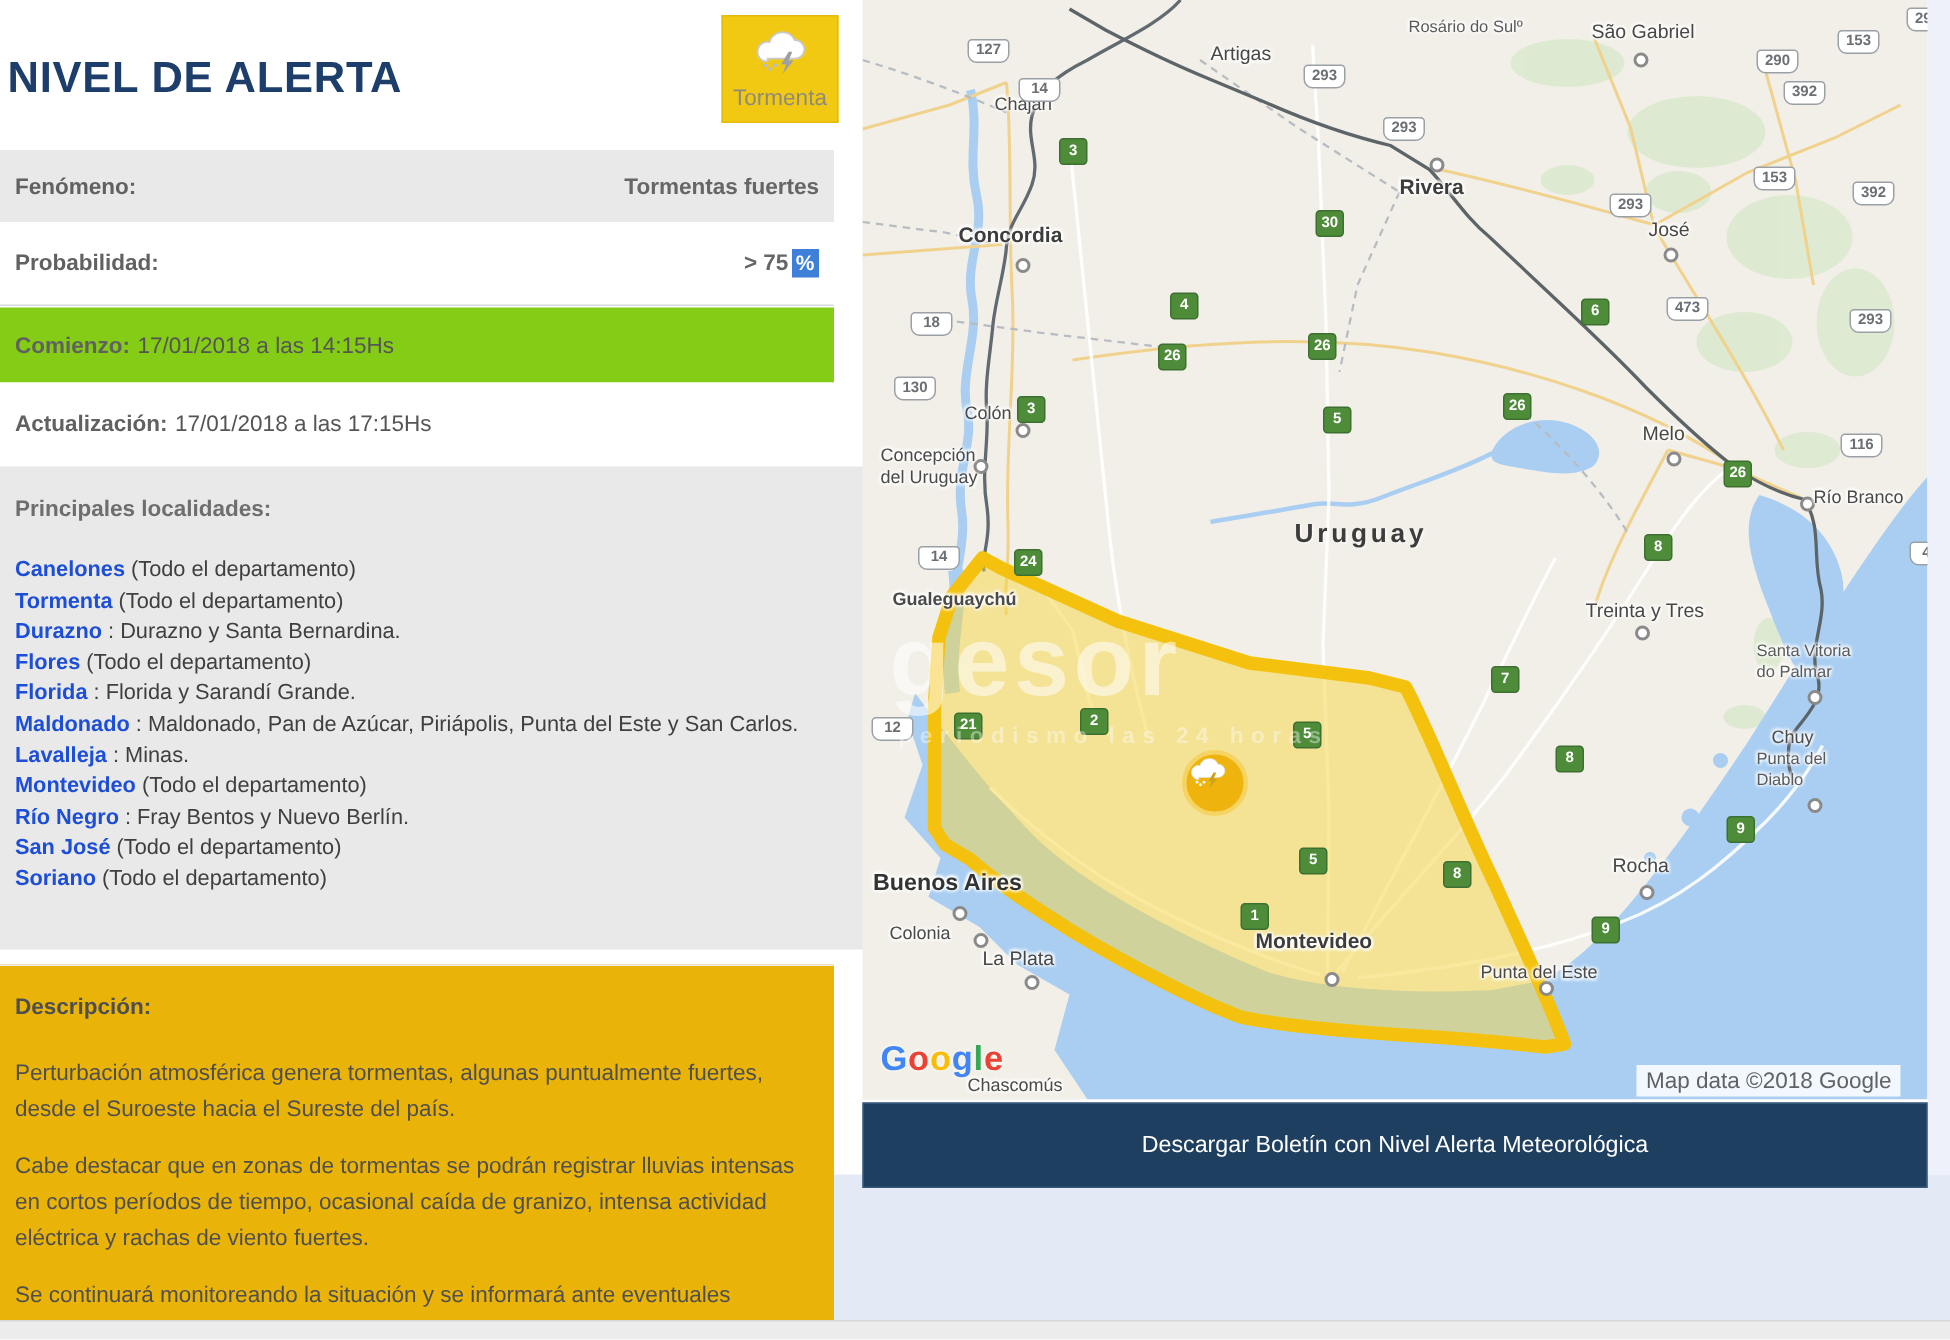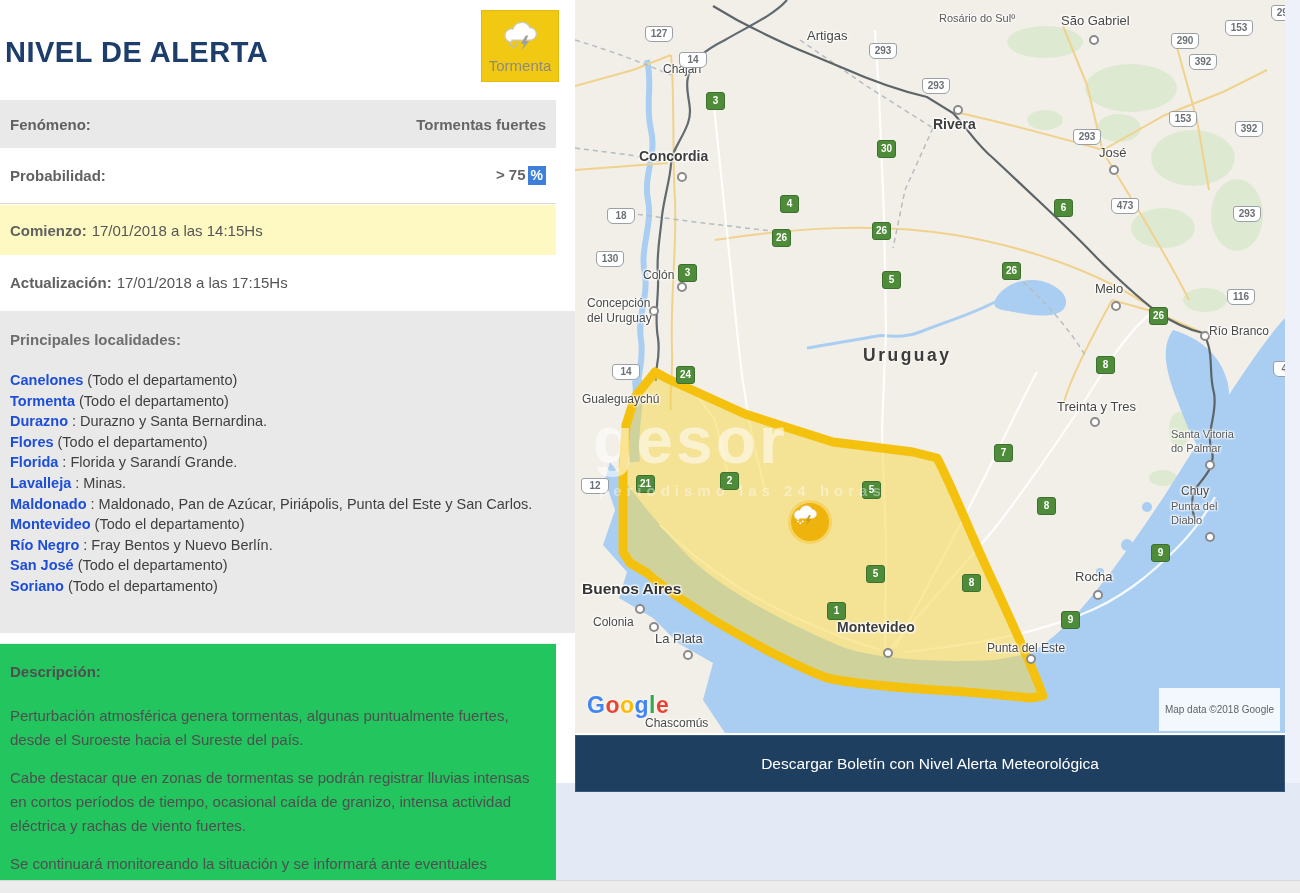--- a/index.html
+++ b/index.html
@@ -18,34 +18,34 @@
     border:1px solid #e3bb0c;box-sizing:border-box;display:flex;flex-direction:column;
     align-items:center;justify-content:center;z-index:5;
   }
   .badge-label{font-size:15px;color:#8f8a7c;margin-top:1px;}
   .row{position:absolute;left:0;width:556px;box-sizing:border-box;padding:0 10px;
        display:flex;align-items:center;font-size:15px;color:#5d5d5d;}
   .row .lbl{font-weight:700;color:#616161;}
   .row .val{margin-left:auto;font-weight:700;color:#666;}
   .row-fen{top:100px;height:48px;background:#e9e9e9;}
   .row-prob{top:148px;height:56px;background:#fff;border-bottom:1px solid #d9d9d9;}
-  .row-com{top:205px;height:50px;background:#fef9c3;}
+  .row-com{top:205px;height:50px;background:#84cc16;}
   .row-act{top:255px;height:54px;background:#fff;}
   .unit-box{display:inline-block;background:#3d7fd9;color:#fff;font-weight:700;
     font-size:14px;line-height:19px;height:19px;padding:0 3px;margin-left:2px;}
   .inline-val{font-weight:400;color:#555;margin-left:5px;}
   .block-loc{
     position:absolute;left:0;top:311px;width:644px;height:322px;background:#e9e9e9;
     box-sizing:border-box;padding:20px 10px 0 10px;
   }
   .block-heading{font-size:15px;font-weight:700;color:#6e6e6e;margin:0 0 22px 0;}
   .loc-item{font-size:14.5px;line-height:20.6px;color:#3f3f3f;}
   .loc-item b{color:#1d4ed8;}
   .block-desc{
-    position:absolute;left:0;top:643px;width:556px;height:237px;background:#22c55e;
+    position:absolute;left:0;top:643px;width:556px;height:237px;background:#eab308;
     box-sizing:border-box;padding:16px 10px 0 10px;border-top:1px solid #ececec;
   }
   .block-desc .block-heading{margin-bottom:20px;}
   .block-desc p{font-size:15px;line-height:24px;color:#4f4f4f;margin:0 0 14px 0;}
   
   .circle-wm{position:absolute;left:496px;top:382px;width:116px;height:116px;
     border:15px solid rgba(205,205,205,.30);border-radius:50%;z-index:2;}
   
   .map{position:absolute;left:575px;top:0;width:710px;height:733px;overflow:hidden;z-index:5;background:#f2efe8;}
   .map svg{position:absolute;left:0;top:0;}
@@ -68,22 +68,22 @@
     border-radius:3px;color:#fff;font-size:10px;font-weight:700;text-align:center;line-height:16px;z-index:6;}
   .alert-marker{position:absolute;left:213px;top:500px;width:44px;height:44px;border-radius:50%;
     background:#efb30d;border:3px solid #f6d464;box-sizing:border-box;display:flex;align-items:center;
     justify-content:center;z-index:7;}
   .wm-text{position:absolute;left:18px;top:402px;font-size:66px;font-weight:700;
     color:rgba(255,255,255,.55);letter-spacing:3px;z-index:7;}
   .wm-tag{position:absolute;left:24px;top:482px;font-size:15px;font-weight:700;
     color:rgba(255,255,255,.40);letter-spacing:5px;z-index:7;}
   .glogo{position:absolute;left:12px;top:692px;font-size:23px;font-weight:700;letter-spacing:.5px;
     z-index:8;text-shadow:0 0 3px #fff;}
-  .map-attr{position:absolute;right:5px;bottom:2px;background:rgba(255,255,255,.85);
-    font-size:10px;color:#5f6368;padding:16px 6px;z-index:8;}
+  .map-attr{position:absolute;right:18px;bottom:2px;background:rgba(255,255,255,.85);
+    font-size:15px;color:#5f6368;padding:2px 6px;z-index:8;}
   
   .dl-bar{position:absolute;left:575px;top:735px;width:710px;height:57px;background:#1e3f5f;
     border:1px solid #35587a;box-sizing:border-box;display:flex;align-items:center;justify-content:center;
     color:#fff;font-size:15.5px;z-index:5;cursor:pointer;}
   .right-strip{position:absolute;left:1285px;top:0;width:15px;height:783px;background:#eef1f9;z-index:1;}
   .right-lower{position:absolute;left:556px;top:783px;width:744px;height:97px;background:#e3e9f5;z-index:1;}
   .footer-strip{position:absolute;left:0;top:880px;width:1300px;height:13px;background:#ececec;
     border-top:1px solid #d8d8d8;box-sizing:border-box;z-index:4;}
 </style>
 </head>
@@ -130,22 +130,22 @@
   </div>
 
   <div class="block-loc">
     <p class="block-heading">Principales localidades:</p>
     <div id="locList">
         <div class="loc-item"><b>Canelones</b><span> (Todo el departamento)</span></div>
         <div class="loc-item"><b>Tormenta</b><span> (Todo el departamento)</span></div>
         <div class="loc-item"><b>Durazno</b><span> : Durazno y Santa Bernardina.</span></div>
         <div class="loc-item"><b>Flores</b><span> (Todo el departamento)</span></div>
         <div class="loc-item"><b>Florida</b><span> : Florida y Sarandí Grande.</span></div>
+        <div class="loc-item"><b>Maldonado</b><span> : Maldonado, Pan de Azúcar, Piriápolis, Punta del Este y San Carlos.</span></div>
         <div class="loc-item"><b>Lavalleja</b><span> : Minas.</span></div>
-        <div class="loc-item"><b>Maldonado</b><span> : Maldonado, Pan de Azúcar, Piriápolis, Punta del Este y San Carlos.</span></div>
         <div class="loc-item"><b>Montevideo</b><span> (Todo el departamento)</span></div>
         <div class="loc-item"><b>Río Negro</b><span> : Fray Bentos y Nuevo Berlín.</span></div>
         <div class="loc-item"><b>San José</b><span> (Todo el departamento)</span></div>
         <div class="loc-item"><b>Soriano</b><span> (Todo el departamento)</span></div>
       </div>
   </div>
 
   <div class="block-desc">
     <p class="block-heading">Descripción:</p>
     <div id="descParas">
@@ -261,21 +261,21 @@
   <div class="map-attr">Map data ©2018 Google</div>
 <div class="city md" style="left: 232px; top: 28px;">Artigas</div>
     <div class="city sm" style="left: 88px; top: 62px;">Chajarí</div>
     <div class="city lg" style="left: 64px; top: 148px;">Concordia</div>
     <span class="cdot" style="left: 102px; top: 172px;"></span>
     <div class="city sm" style="left: 68px; top: 268px;">Colón</div>
     <span class="cdot" style="left: 102px; top: 282px;"></span>
     <div class="city sm" style="left: 12px; top: 296px;">Concepción
 del Uruguay</div>
     <span class="cdot" style="left: 74px; top: 306px;"></span>
-    <div class="city sm" style="left: 7px; top: 392px;">Gualeguaychú</div>
+    <div class="city sm" style="left: 20px; top: 392px; font-weight: bold;">Gualeguaychú</div>
     <div class="city xs" style="left: 364px; top: 12px;">Rosário do Sulº</div>
     <div class="city md" style="left: 486px; top: 13px;">São Gabriel</div>
     <span class="cdot" style="left: 514px; top: 35px;"></span>
     <div class="city lg" style="left: 358px; top: 116px;">Rivera</div>
     <span class="cdot" style="left: 378px; top: 105px;"></span>
     <div class="city md" style="left: 524px; top: 145px;">José</div>
     <span class="cdot" style="left: 534px; top: 165px;"></span>
     <div class="city md" style="left: 520px; top: 281px;">Melo</div>
     <span class="cdot" style="left: 536px; top: 301px;"></span>
     <div class="city sm" style="left: 634px; top: 324px;">Río Branco</div>

